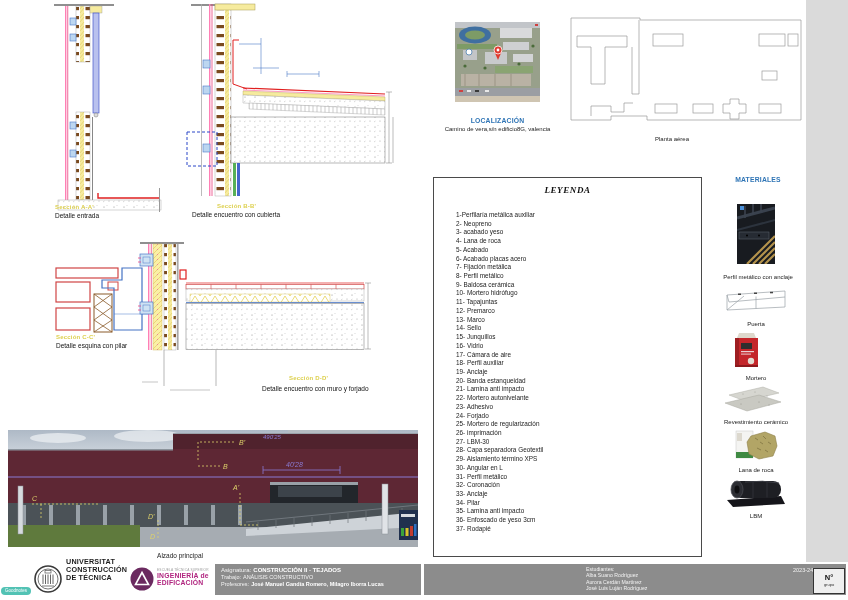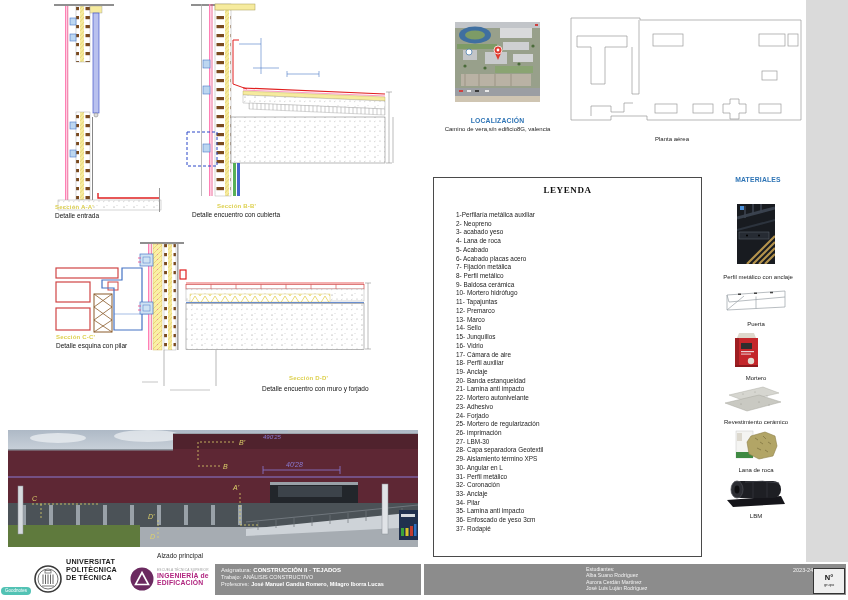--- a/index.html
+++ b/index.html
@@ -6,21 +6,21 @@
   #sheet{position:relative;width:848px;height:600px;background:#ffffff;overflow:hidden;
          font-family:"Liberation Sans",sans-serif;color:#111;}
   .abs{position:absolute;}
   .sec-label{font-size:6px;font-weight:bold;color:#ddd04e;letter-spacing:.2px;}
   .det-caption{font-size:6.5px;color:#111;}
   .blue-head{color:#2e74b5;font-weight:bold;font-size:6.8px;text-align:center;letter-spacing:.2px;}
   .small-caption{font-size:6px;color:#222;text-align:center;}
   
   #legend-box{left:433px;top:177px;width:267px;height:378px;border:1px solid #4a4a4a;background:#fff;}
   #legend-title{width:100%;text-align:center;margin-top:7px;font-family:"Liberation Serif",serif;
-                font-weight:bold;font-size:9px;letter-spacing:.6px;}
+                font-style:italic;font-weight:bold;font-size:9px;letter-spacing:.6px;}
   #legend-list{position:absolute;left:22px;top:33px;}
   .leg-item{font-size:6.4px;line-height:8.72px;color:#222;white-space:nowrap;}
   
   .mat-caption{font-size:6px;color:#222;text-align:center;}
   
   .tb-bar{background:#8c8c8c;}
   .tb-line{font-size:5.5px;color:#f2f2f2;line-height:7px;white-space:nowrap;}
   .tb-line b{color:#ffffff;}
   .tb-label{margin-right:2px;}
   .univ-text{font-size:7.2px;font-weight:bold;color:#1c1c1c;line-height:8.2px;letter-spacing:.2px;}
@@ -399,21 +399,21 @@
 
   <svg class="abs" style="left:34px;top:565px;" width="28" height="28" viewBox="0 0 28 28">
     <circle cx="14" cy="14" r="13" fill="#fff" stroke="#3a3a3a" stroke-width="1.6"></circle>
     <circle cx="14" cy="14" r="10" fill="none" stroke="#3a3a3a" stroke-width=".7"></circle>
     <rect x="11" y="5.5" width="6" height="2.5" fill="none" stroke="#555" stroke-width=".7"></rect>
     <path d="M9,9.5 V19 M11.5,9.5 V19 M14,9.5 V19 M16.5,9.5 V19 M19,9.5 V19" stroke="#555" stroke-width=".9"></path>
     <path d="M8,21 H20" stroke="#555" stroke-width=".8"></path>
   </svg>
   <div class="abs" style="left:66px;top:558px;">
     <div class="univ-text">UNIVERSITAT</div>
-    <div class="univ-text">POLITÈCNICA</div>
+    <div class="univ-text">CONSTRUCCIÓN</div>
     <div class="univ-text">DE TÉCNICA</div>
   </div>
   <svg class="abs" style="left:130px;top:567px;" width="24" height="24" viewBox="0 0 24 24">
     <circle cx="12" cy="12" r="11.5" fill="#6b2a60"></circle>
     <path d="M12,5.5 L18.5,17.5 H5.5 Z" fill="none" stroke="#fff" stroke-width="1.6"></path>
   </svg>
   <div class="abs" style="left:157px;top:568px;">
     <div class="etsie-small">ESCUELA TÉCNICA SUPERIOR</div>
     <div class="etsie-line">INGENIERÍA de</div>
     <div class="etsie-line">EDIFICACIÓN</div>

